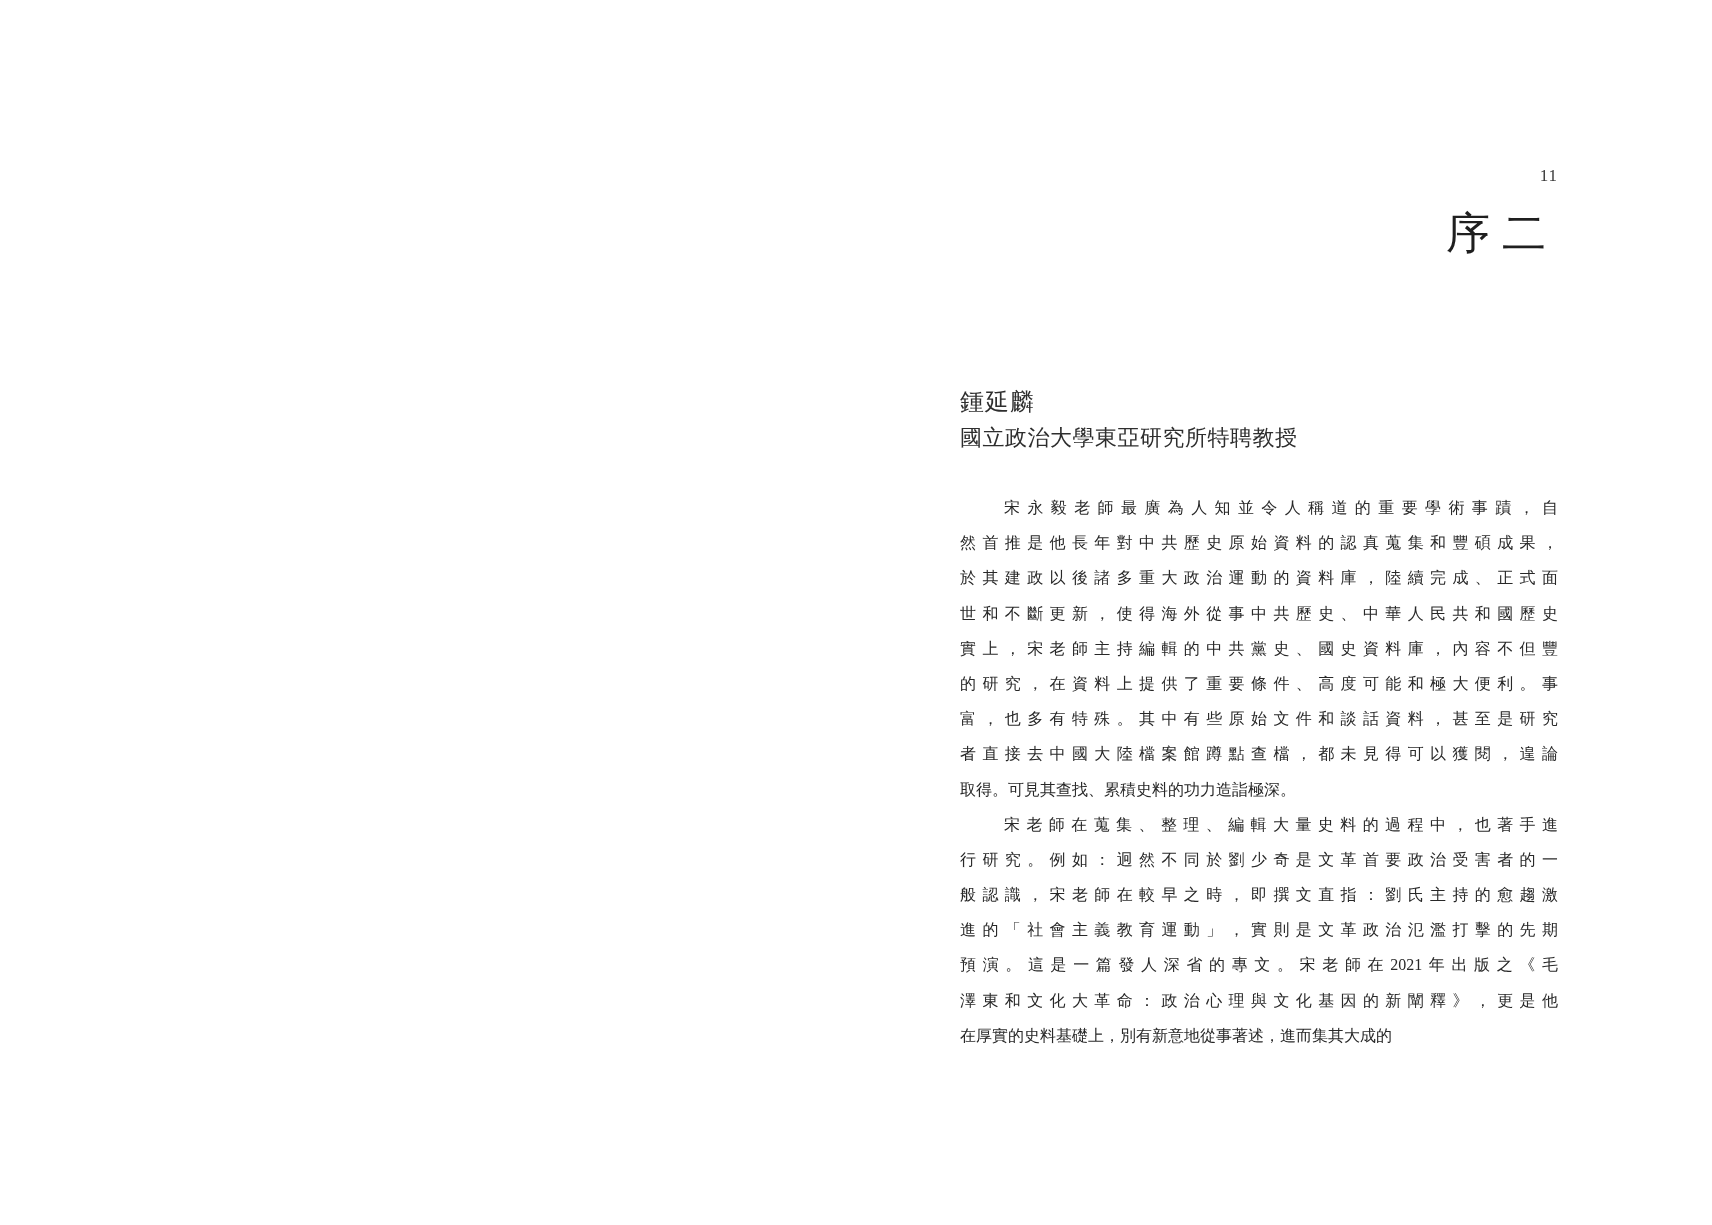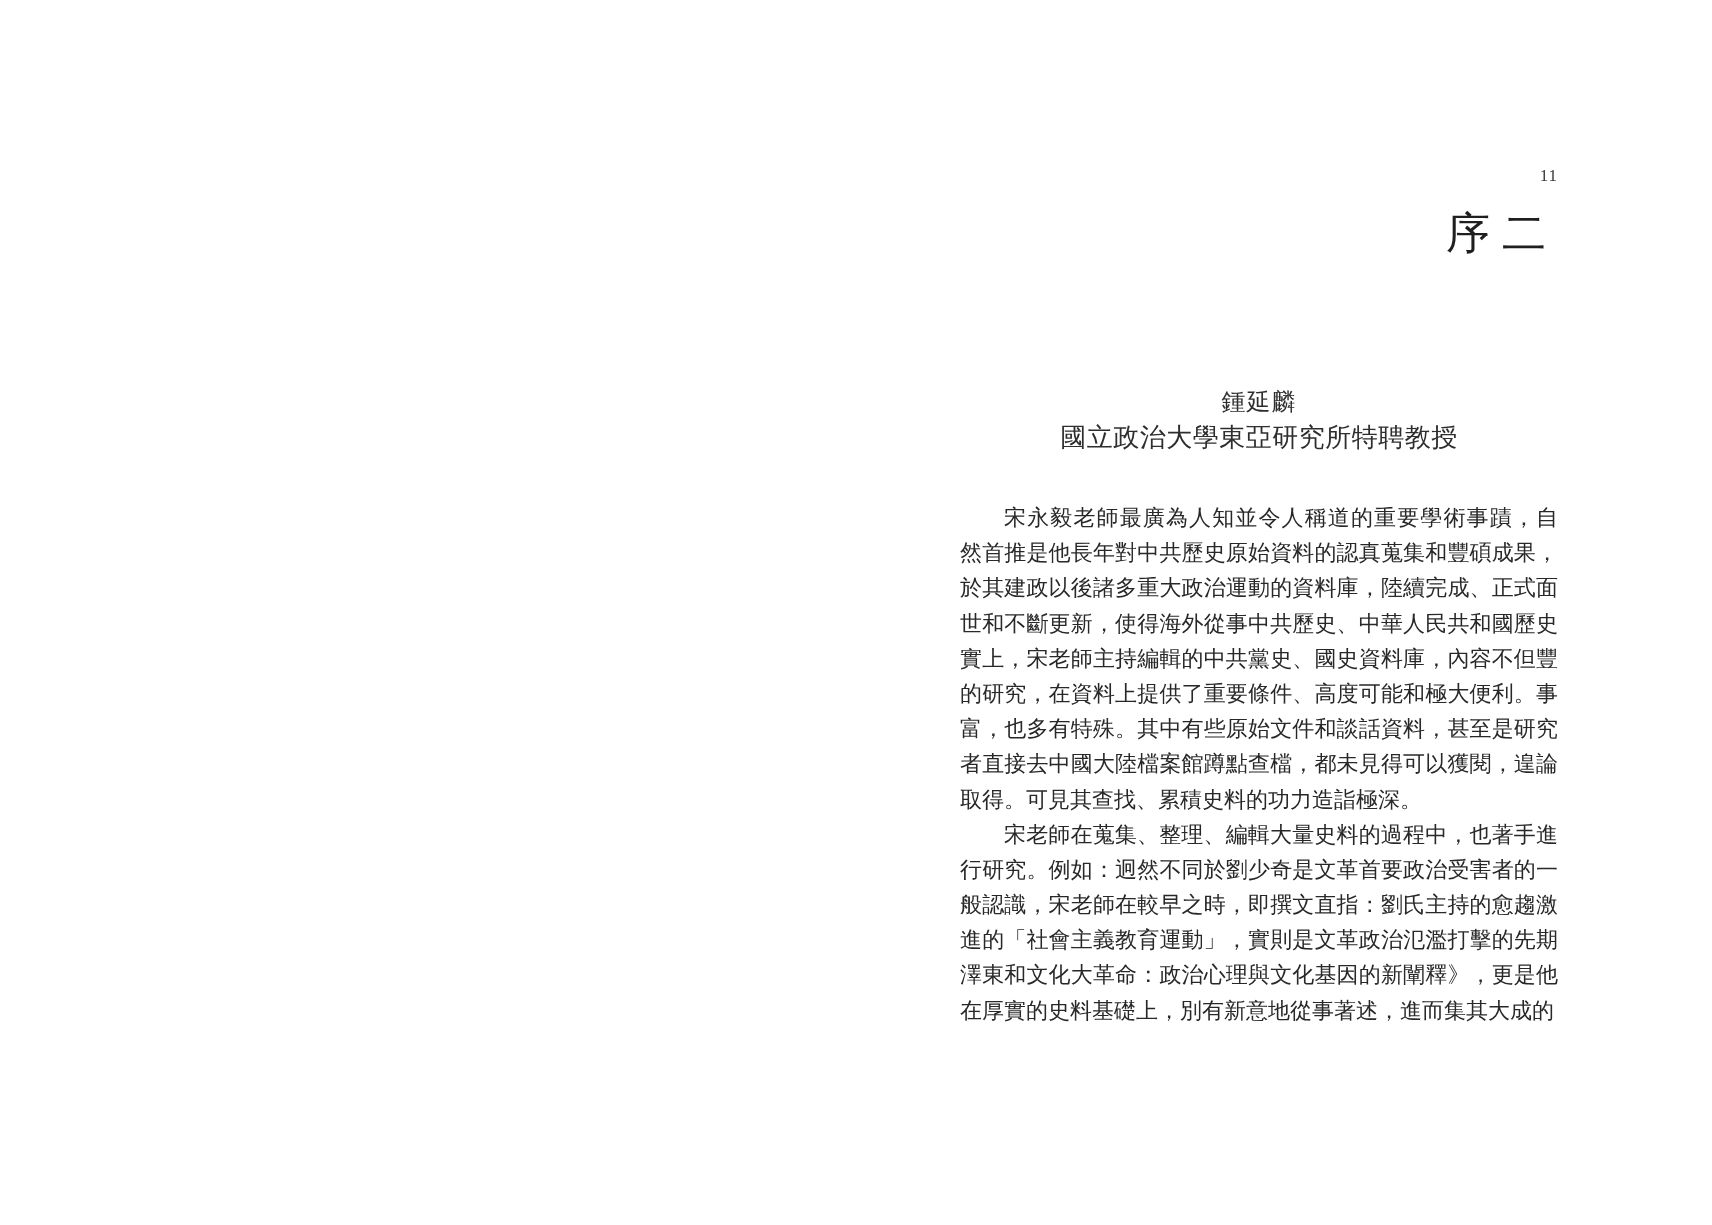--- a/index.html
+++ b/index.html
@@ -38,41 +38,40 @@
     letter-spacing: 12px;
     text-indent: 12px;
     color: #1f1f1f;
     font-weight: 400;
   }
   .byline {
     position: absolute;
     left: 960px;
     top: 385px;
     width: 598px;
-    text-align: center;
+    text-align: left;
     color: #2e2e2e;
   }
   .byline .author-name {
     font-size: 24px;
     line-height: 35.2px;
     letter-spacing: 1px;
   }
   .byline .author-affiliation {
-    font-size: 26px;
+    font-size: 22px;
     line-height: 35.2px;
     letter-spacing: 0.5px;
   }
   .body-text {
     position: absolute;
     left: 960px;
     top: 490px;
     width: 598px;
-    font-size: 22px;
+    font-size: 16px;
     color: #282828;
-    margin-top: 10px;
   }
   .body-line {
     height: 35.2px;
     line-height: 35.2px;
     text-align: justify;
     text-align-last: justify;
     text-justify: inter-character;
     white-space: nowrap;
   }
   .body-line.first {
@@ -103,17 +102,18 @@
       <div class="body-line">世和不斷更新，使得海外從事中共歷史、中華人民共和國歷史</div>
       <div class="body-line">實上，宋老師主持編輯的中共黨史、國史資料庫，內容不但豐</div>
       <div class="body-line">的研究，在資料上提供了重要條件、高度可能和極大便利。事</div>
       <div class="body-line">富，也多有特殊。其中有些原始文件和談話資料，甚至是研究</div>
       <div class="body-line">者直接去中國大陸檔案館蹲點查檔，都未見得可以獲閱，遑論</div>
       <div class="body-line last">取得。可見其查找、累積史料的功力造詣極深。</div>
       <div class="body-line first">宋老師在蒐集、整理、編輯大量史料的過程中，也著手進</div>
       <div class="body-line">行研究。例如：迥然不同於劉少奇是文革首要政治受害者的一</div>
       <div class="body-line">般認識，宋老師在較早之時，即撰文直指：劉氏主持的愈趨激</div>
       <div class="body-line">進的「社會主義教育運動」，實則是文革政治氾濫打擊的先期</div>
+      <div class="body-line">預演。這是一篇發人深省的專文。宋老師在2021年出版之《毛</div>
       <div class="body-line">澤東和文化大革命：政治心理與文化基因的新闡釋》，更是他</div>
       <div class="body-line last">在厚實的史料基礎上，別有新意地從事著述，進而集其大成的</div>
     </div>
 
 </div>
 
 </body></html>

